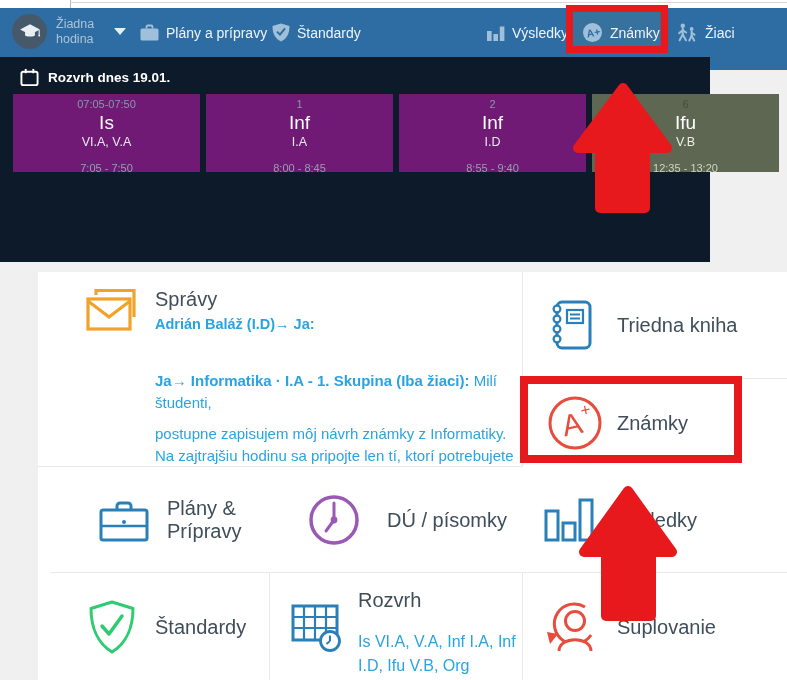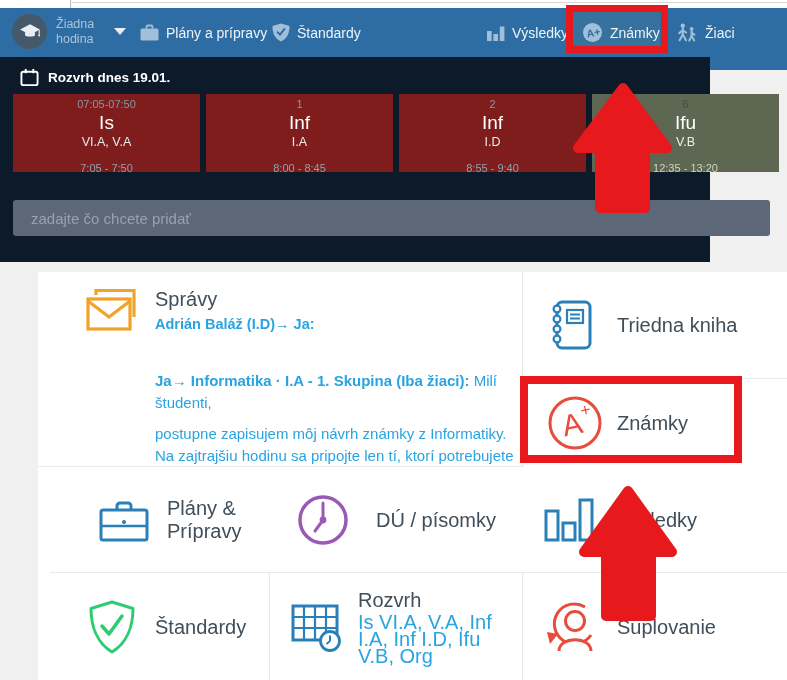--- a/index.html
+++ b/index.html
@@ -22,21 +22,21 @@
   .caret-down { position:absolute; left:114px; top:20px; width:0; height:0;
                 border-left:6px solid transparent; border-right:6px solid transparent; border-top:7px solid #e7eff6; }
   .nav-item { position:absolute; top:0; height:49px; display:flex; align-items:center; gap:7px;
               color:#eef4f9; font-size:14px; cursor:pointer; white-space:nowrap; }
   .nav-item svg { display:block; }
   .znamky-bg { position:absolute; left:573px; top:4px; width:87px; height:41px; background:#37719e; }
   
   .dark { position:absolute; left:0; top:57px; width:710px; height:205px; background:#0c1a29;padding-left:24px; }
   .sched-header { position:absolute; left:20px; top:11px; display:flex; align-items:center; gap:9px;
                   color:#ffffff; font-size:13.5px; font-weight:bold; }
-  .lesson-card { position:absolute; top:37px; width:187px; height:78px; background:#7f1d1d;
+  .lesson-card { position:absolute; top:37px; width:187px; height:78px; background:#701a75;
                  text-align:center; color:#fff; cursor:pointer; }
   .lesson-card.current { background:#5d6752; }
   .lc-period { font-size:11px; color:#8a98a5; padding-top:4px; line-height:13px; }
   .lesson-card.current .lc-period { color:#454e3e; }
   .lc-subject { font-size:19px; line-height:24px; color:#ffffff; }
   .lc-classes { font-size:12.5px; line-height:15px; color:#e6eaee; }
   .lesson-card.current .lc-classes { color:#eef0e6; }
   .lc-time { font-size:11px; line-height:13px; color:#93a0ac; margin-top:12px; }
   .lesson-card.current .lc-time { color:#cfd4c2; }
   .add-input { position:absolute; left:13px; top:143px; width:757px; height:36px;
@@ -51,21 +51,21 @@
   .blue { color:#29a4e1; }
   .cell-hover { cursor:pointer; }
   .br { border-right:1px solid #e9e9e9; }
   .bb { border-bottom:1px solid #e9e9e9; }
   .label-mid { position:absolute; top:50%; transform:translateY(-50%); }
   
   .spravy-title { position:absolute; left:117px; top:16px; }
   .spravy-from { position:absolute; left:117px; top:44px; font-size:14.5px; font-weight:bold; }
   .spravy-msg { position:absolute; left:117px; top:98px; width:362px; font-size:15px; line-height:21.5px; }
   .rozvrh-block { position:absolute; left:88px; top:16px; width:160px; }
-  .rozvrh-sub { font-size:20px; line-height:17px; margin-top:2px; }
+  .rozvrh-sub { font-size:16px; line-height:24px; margin-top:18px; }
   
   .red-box-nav { position:absolute; left:566px; top:5px; width:102px; height:48px;
                  border:7px solid #e8191d; z-index:40; pointer-events:none; }
   .red-box-card { position:absolute; left:520px; top:376px; width:222px; height:87px;
                   border:8px solid #e8191d; z-index:40; pointer-events:none; }
   .arrow-svg { position:absolute; left:0; top:0; z-index:50; pointer-events:none; }
 </style>
 </head>
 <body>
 
@@ -184,21 +184,20 @@
     <div class="lc-classes">I.D</div>
     <div class="lc-time">8:55 - 9:40</div>
   </div>
   <div class="lesson-card current" style="left:592px;">
     <div class="lc-period">6</div>
     <div class="lc-subject">Ifu</div>
     <div class="lc-classes">V.B</div>
     <div class="lc-time">12:35 - 13:20</div>
   </div>
 
-  <input class="add-input" type="text" placeholder="zadajte čo chcete pridať" style="">
 </div>
 
 <div class="content">
 
   <div class="cell cell-hover br bb" style="left:0; top:0; width:485px; height:195px;">
     <svg class="icon" style="left:45px; top:14px;" width="58" height="48" viewBox="0 0 58 48">
       <path d="M13,9 V4.5 H51 V31" fill="none" stroke="#f0a229" stroke-width="3.2"></path>
       <rect x="5" y="13" width="42" height="30" fill="none" stroke="#f0a229" stroke-width="3.2"></rect>
       <path d="M5,15 L26,31 L47,15" fill="none" stroke="#f0a229" stroke-width="3.2"></path>
     </svg>
@@ -239,21 +238,21 @@
   <div class="cell cell-hover br bb" style="left:12px; top:195px; width:240px; height:106px;">
     <svg class="icon label-mid" style="left:48px;" width="52" height="46" viewBox="0 0 52 46">
       <path d="M19,13 V9 a3,3 0 0 1 3,-3 h8 a3,3 0 0 1 3,3 v4" fill="none" stroke="#2980b9" stroke-width="3"></path>
       <rect x="3" y="13" width="46" height="30" rx="2" fill="none" stroke="#2980b9" stroke-width="3"></rect>
       <line x1="3" y1="29" x2="49" y2="29" stroke="#2980b9" stroke-width="2.6"></line>
       <circle cx="26" cy="25" r="2" fill="#2980b9"></circle>
     </svg>
     <div class="card-title label-mid" style="left:117px;">Plány &amp; Prípravy</div>
   </div>
 
-  <div class="cell cell-hover br bb" style="left:238px; top:195px; width:253px; height:106px;">
+  <div class="cell cell-hover br bb" style="left:249px; top:195px; width:253px; height:106px;">
     <svg class="icon label-mid" style="left:20px;" width="54" height="54" viewBox="0 0 54 54">
       <circle cx="27" cy="27" r="23" fill="none" stroke="#9b59b6" stroke-width="3.5"></circle>
       <line x1="27" y1="27" x2="27" y2="10" stroke="#9b59b6" stroke-width="3" stroke-linecap="round"></line>
       <line x1="27" y1="27" x2="19" y2="38" stroke="#9b59b6" stroke-width="3" stroke-linecap="round"></line>
       <circle cx="27" cy="27" r="3.4" fill="#9b59b6"></circle>
     </svg>
     <div class="card-title label-mid" style="left:100px;">DÚ / písomky</div>
   </div>
 
   <div class="cell cell-hover bb" style="left:485px; top:195px; width:264px; height:106px;">

